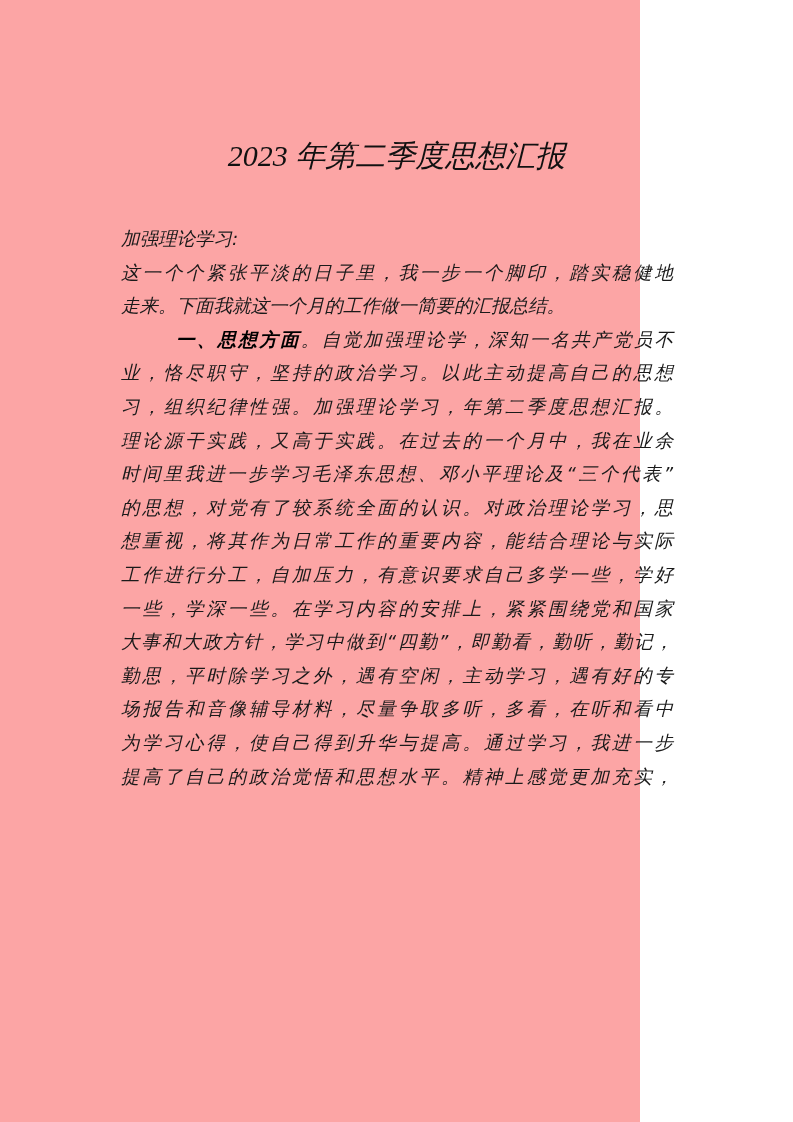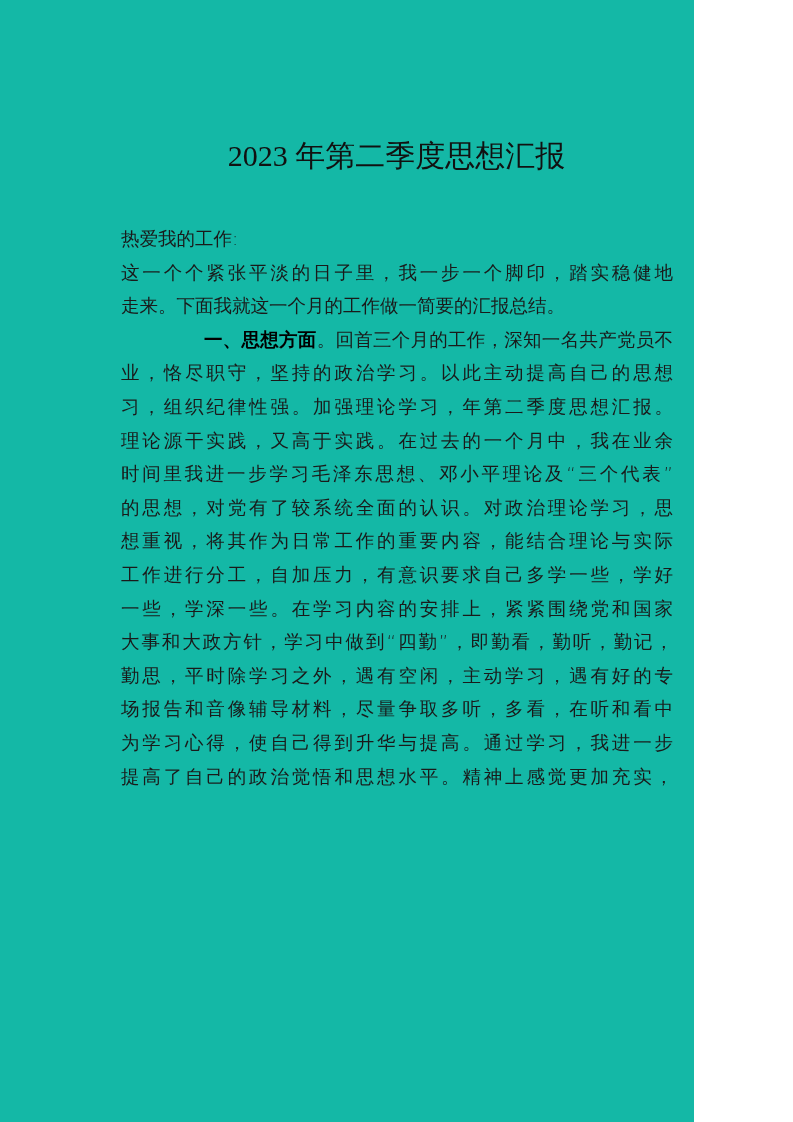--- a/index.html
+++ b/index.html
@@ -11,22 +11,23 @@
     width: 793px;
     height: 1122px;
     position: relative;
     overflow: hidden;
     font-family: "DejaVu Serif", "Liberation Serif", serif;
     color: #1a1a1a;
   }
   .page {
     position: absolute;
     left: 0; top: 0;
-    width: 694px; height: 1122px;
-    background: #14b8a6;
+    width: 640px; height: 1122px;
+    background: #fca5a5;
+    font-style: italic;
   }
   .title {
     position: absolute;
     top: 136px;
     left: 0;
     width: 793px;
     text-align: center;
     font-family: "Liberation Serif", "DejaVu Serif", serif;
     font-size: 30px;
     line-height: 40px;
@@ -50,39 +51,38 @@
     text-align: justify;
     text-align-last: justify;
     letter-spacing: 0;
   }
   .line.last { text-align-last: left; }
   .line.greeting { text-align-last: left; }
   .indent { padding-left: 55px; }
   .bold {
     font-weight: bold;
     color: #000;
-    margin-left: 28px;
   }
 </style>
 </head>
 <body>
 
 <div class="page">
   <div class="title">2023 年第二季度思想汇报</div>
 
   <div class="body">
-    <div class="line greeting">热爱我的工作:</div>
+    <div class="line greeting">加强理论学习:</div>
 
     <div>
       <div class="line">这一个个紧张平淡的日子里，我一步一个脚印，踏实稳健地</div>
       <div class="line last">走来。下面我就这一个月的工作做一简要的汇报总结。</div>
     </div>
 
     <div>
-      <div class="line indent"><span class="bold">一、思想方面</span><span>。回首三个月的工作，深知一名共产党员不</span></div>
+      <div class="line indent"><span class="bold">一、思想方面</span><span>。自觉加强理论学，深知一名共产党员不</span></div>
       <div class="line">业，恪尽职守，坚持的政治学习。以此主动提高自己的思想</div>
       <div class="line">习，组织纪律性强。加强理论学习，年第二季度思想汇报。</div>
       <div class="line">理论源干实践，又高于实践。在过去的一个月中，我在业余</div>
       <div class="line">时间里我进一步学习毛泽东思想、邓小平理论及“三个代表”</div>
       <div class="line">的思想，对党有了较系统全面的认识。对政治理论学习，思</div>
       <div class="line">想重视，将其作为日常工作的重要内容，能结合理论与实际</div>
       <div class="line">工作进行分工，自加压力，有意识要求自己多学一些，学好</div>
       <div class="line">一些，学深一些。在学习内容的安排上，紧紧围绕党和国家</div>
       <div class="line">大事和大政方针，学习中做到“四勤”，即勤看，勤听，勤记，</div>
       <div class="line">勤思，平时除学习之外，遇有空闲，主动学习，遇有好的专</div>

